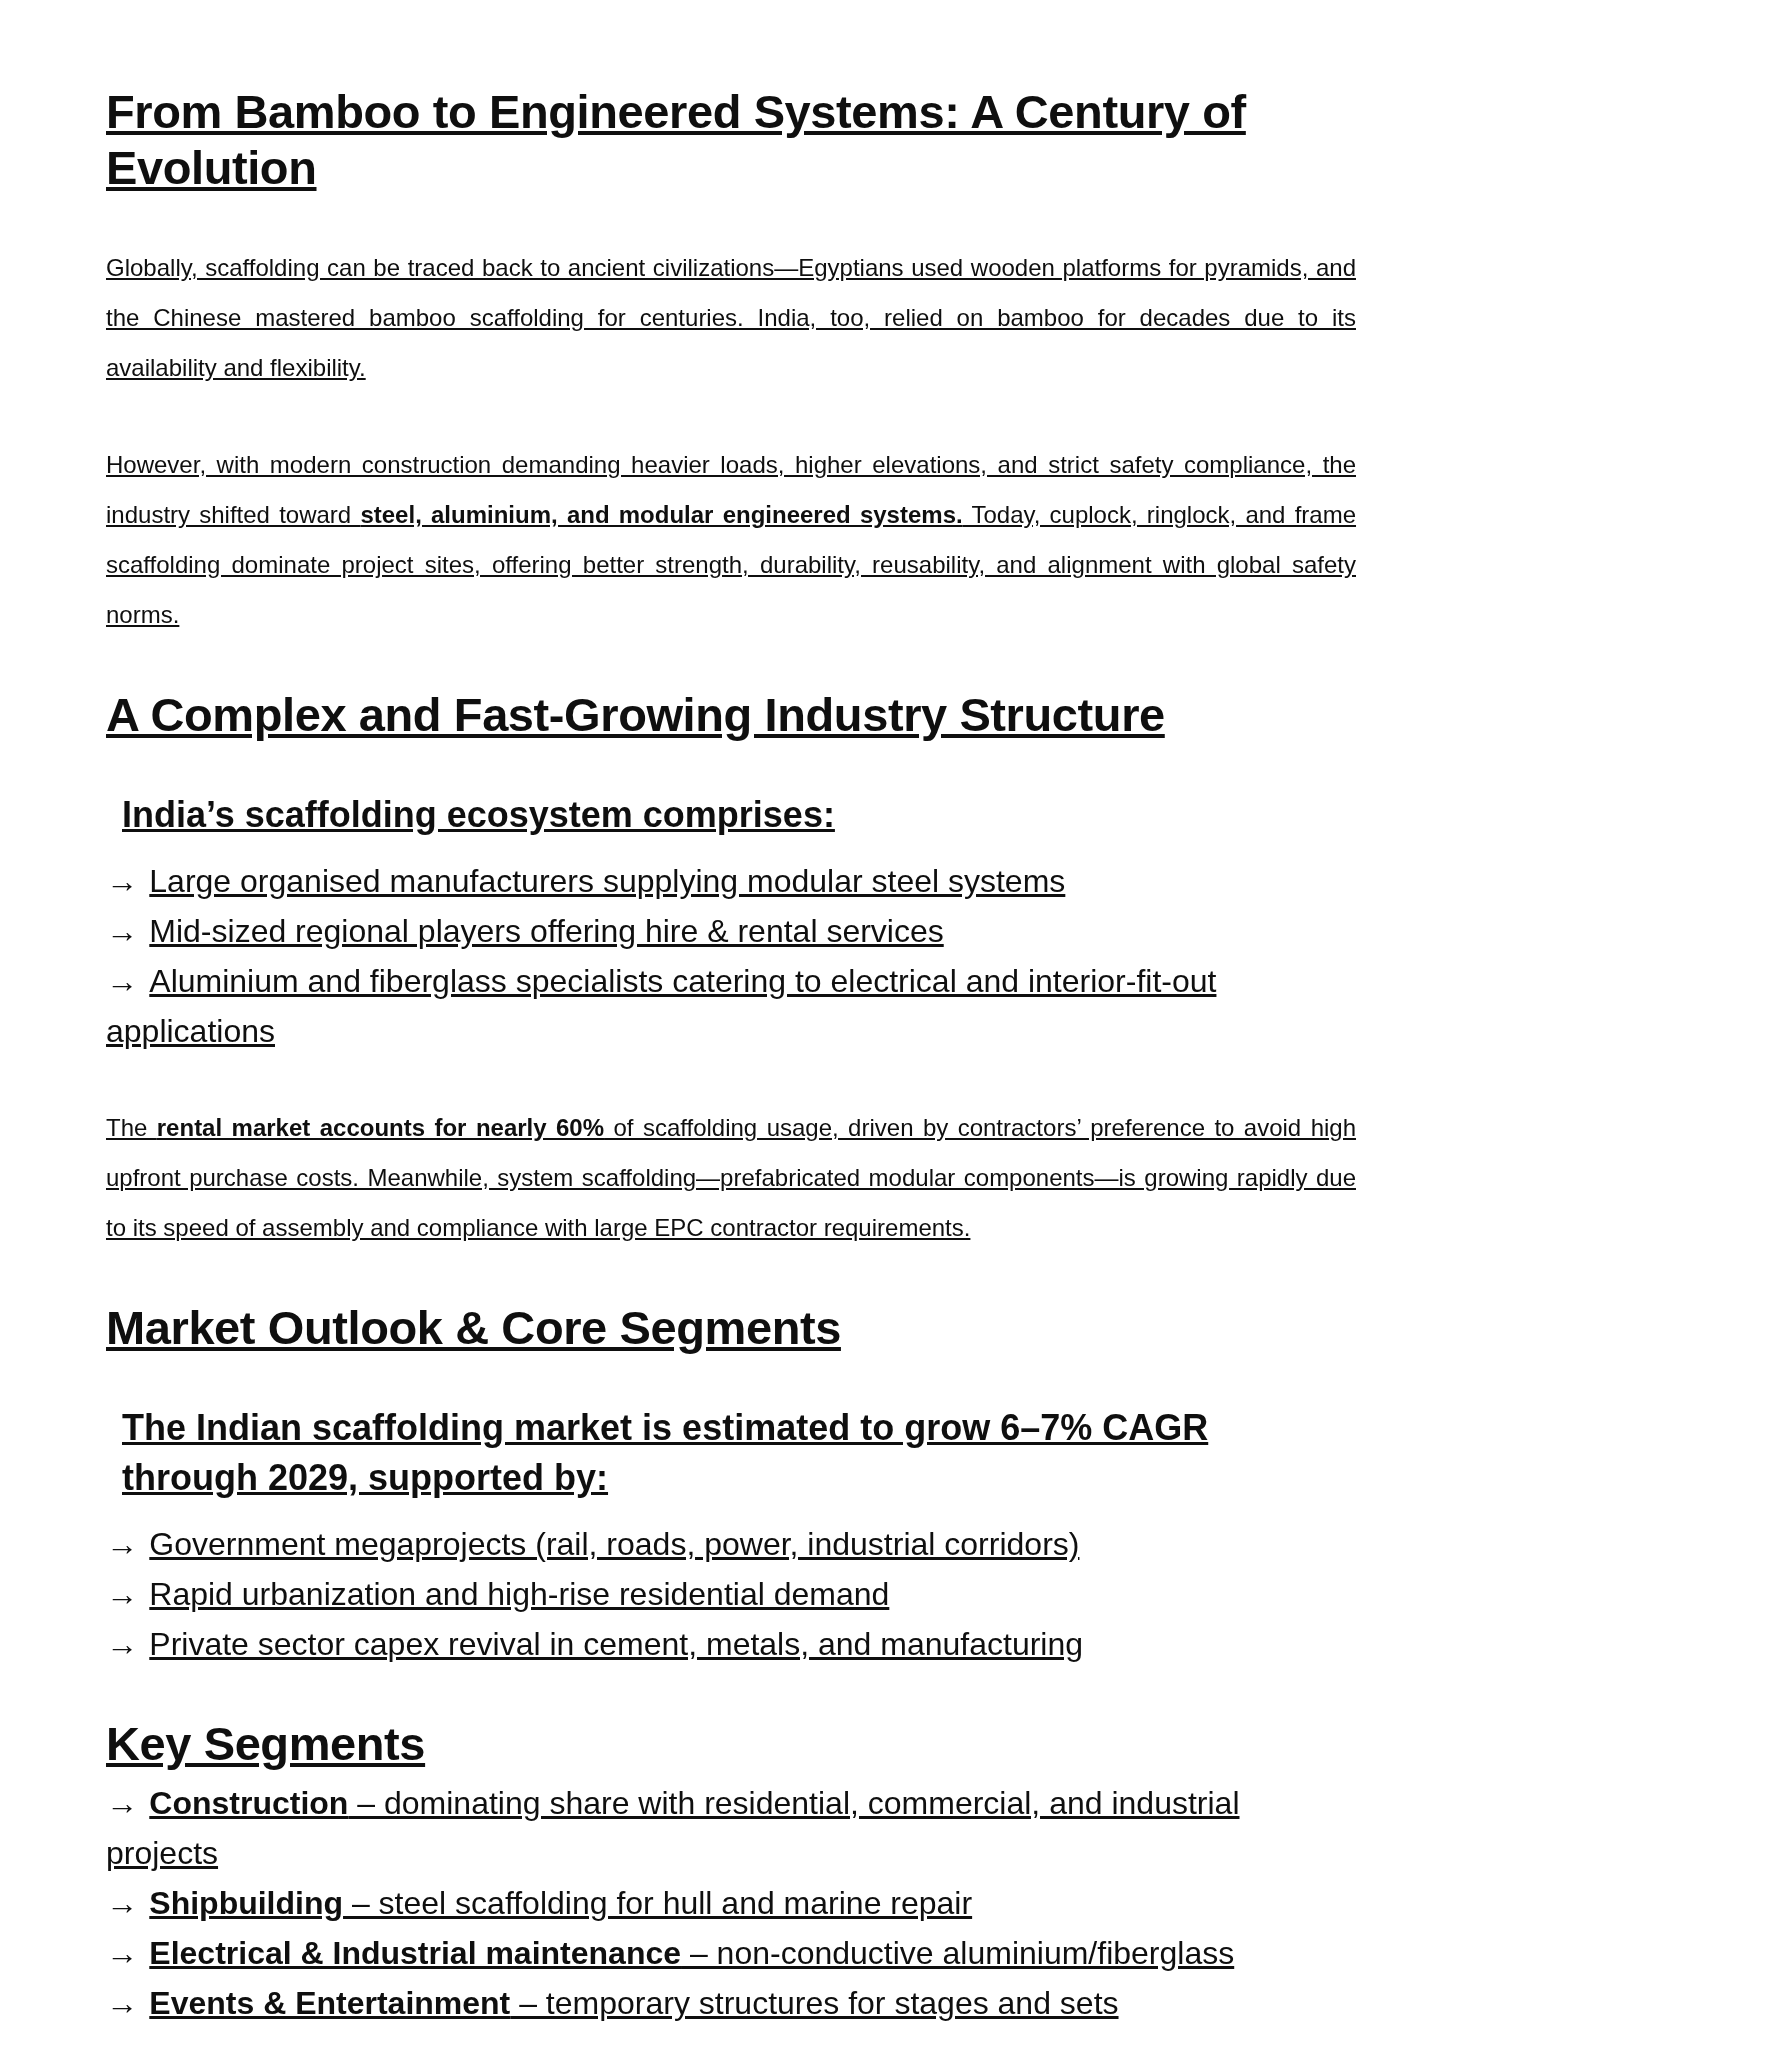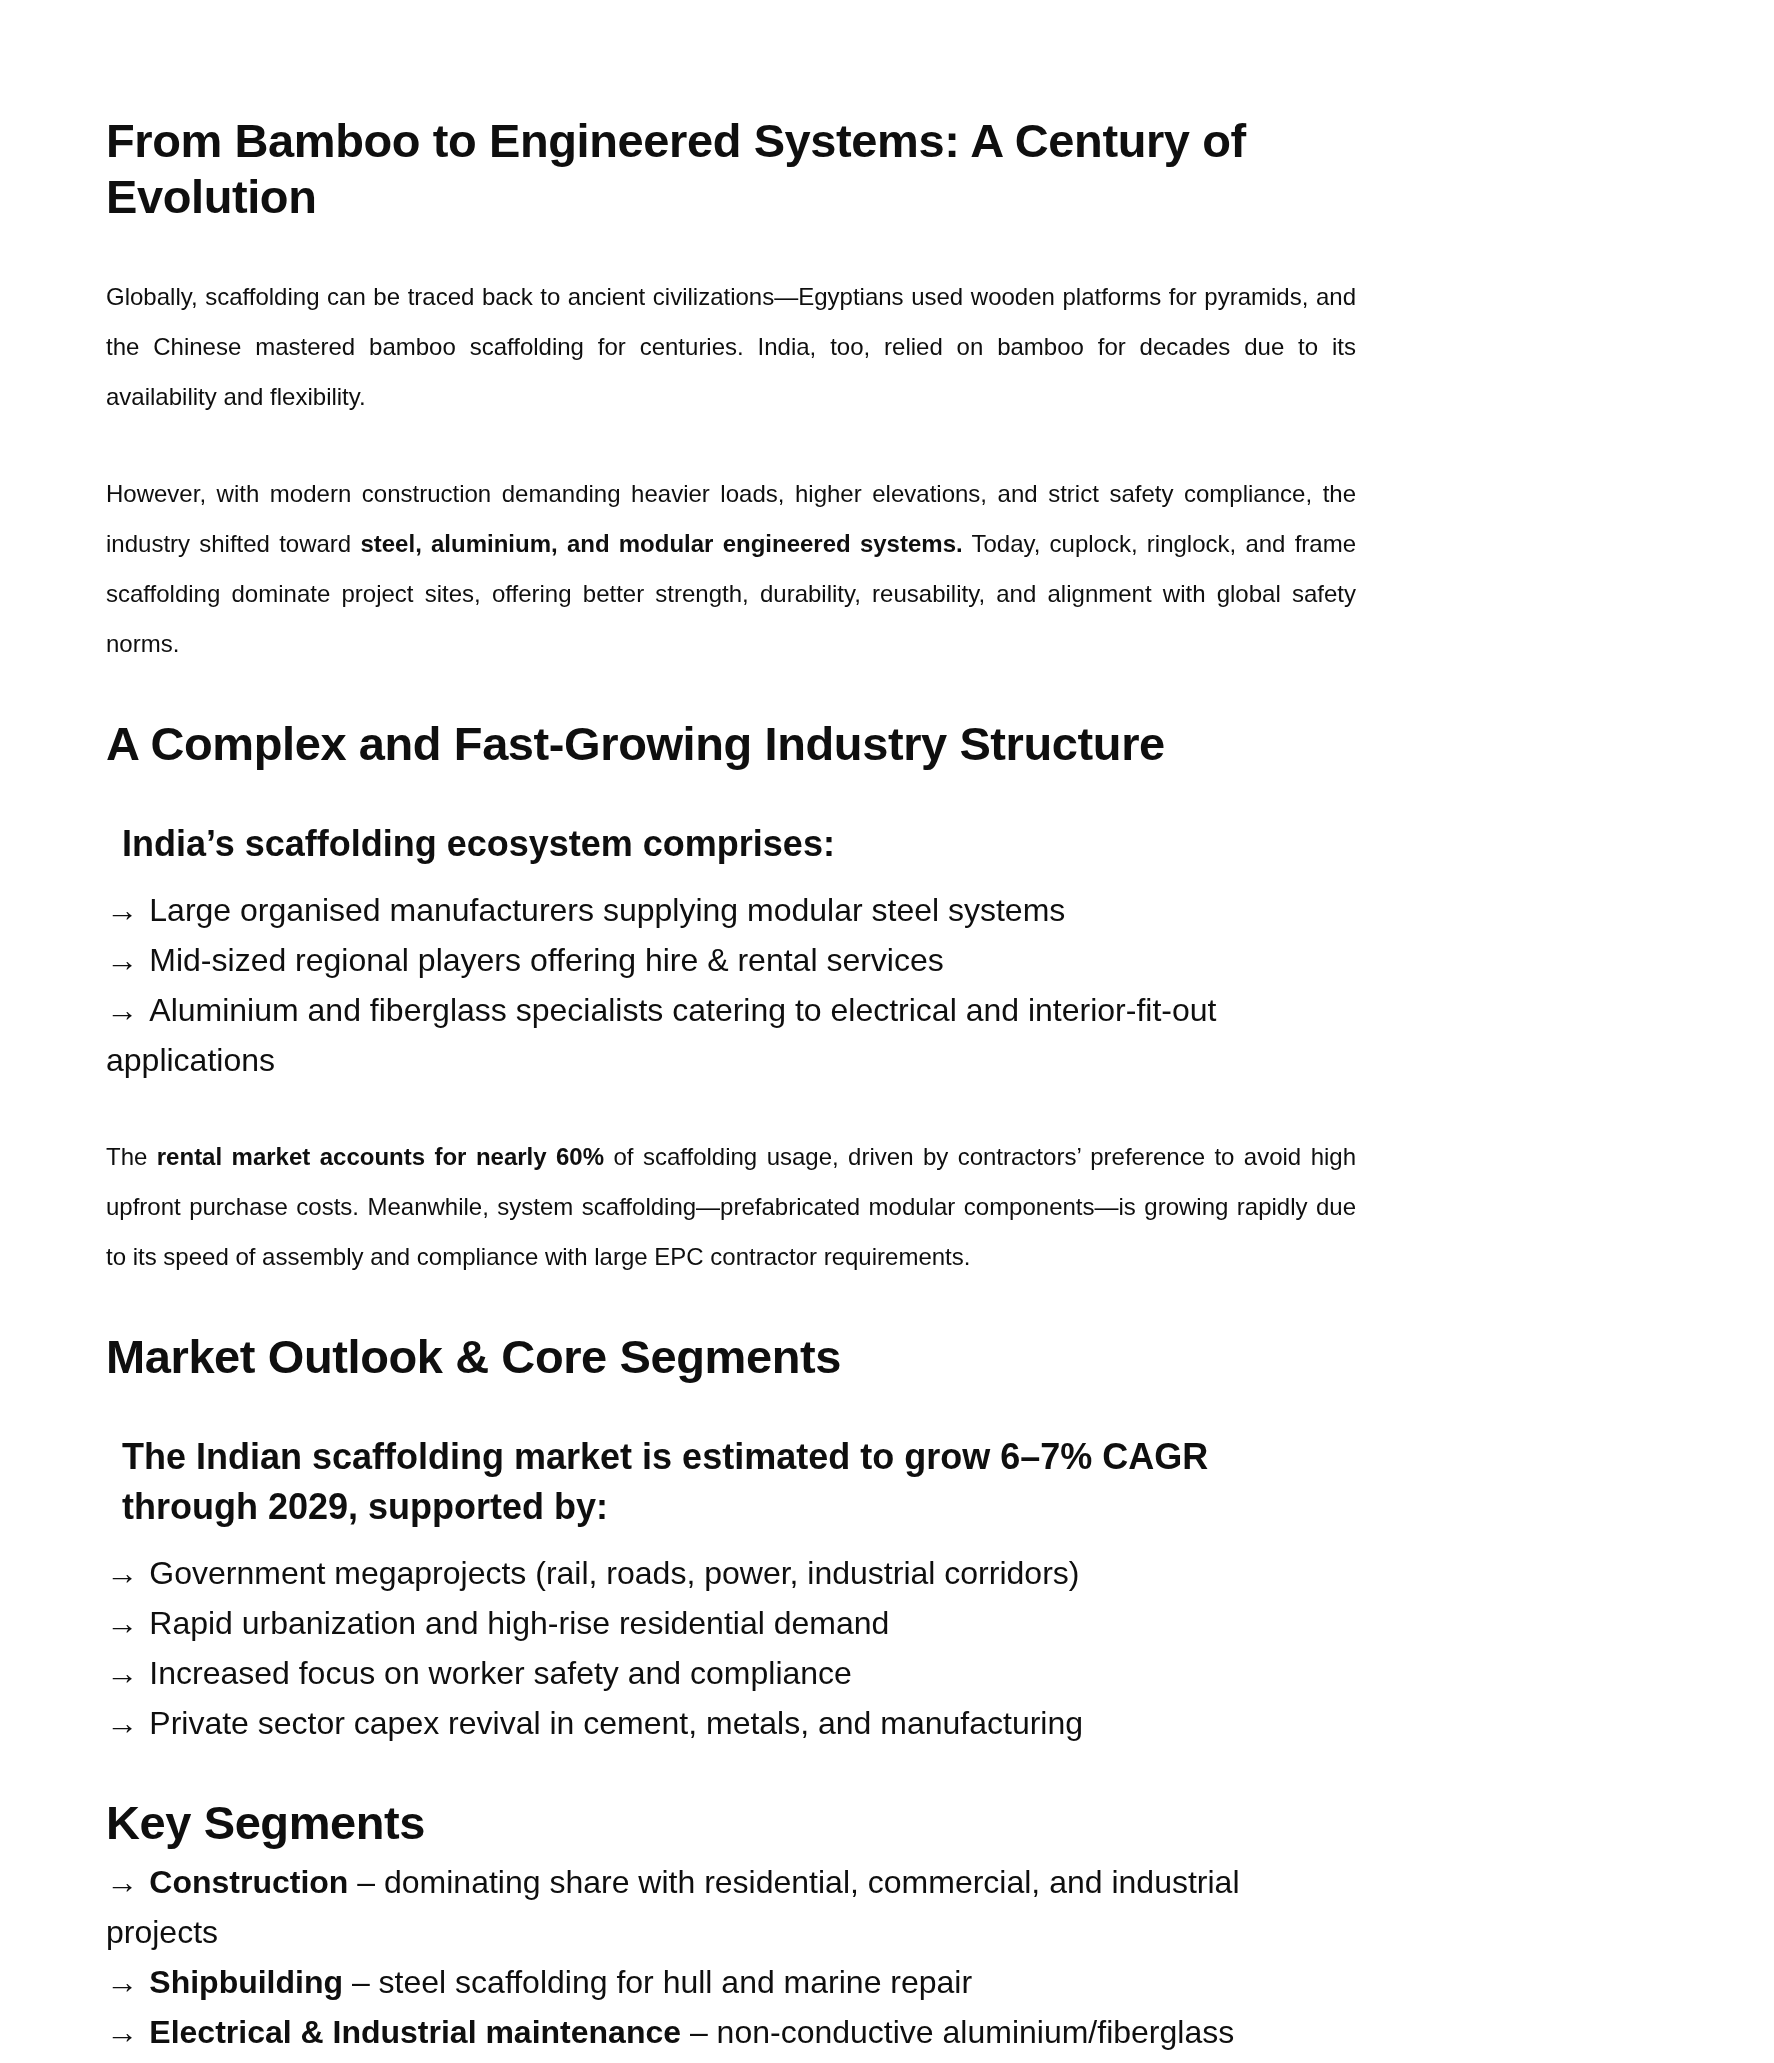--- a/index.html
+++ b/index.html
@@ -8,21 +8,22 @@
     width: 1774px;
     height: 2064px;
     background: #ffffff;
     color: #0f0f0f;
     font-family: "Liberation Sans", sans-serif;
     overflow: hidden;
   }
   .page {
     width: 1462px;
     height: 2064px;
-    padding: 113px 106px 0 106px;
+    padding: 84px 106px 0 106px;
+    text-decoration: underline;
   }
   h1, h2 {
     font-size: 47px;
     line-height: 56px;
     font-weight: 700;
     letter-spacing: -0.4px;
     margin: 0 0 47px 0;
     color: #0f0f0f;
   }
   h2.tight { margin-bottom: 6.4px; }
@@ -74,21 +75,20 @@
   </div>
 
   <p class="body"><span>The </span><strong>rental market accounts for nearly 60%</strong><span> of scaffolding usage, driven by contractors’ preference to avoid high upfront purchase costs. Meanwhile, system scaffolding—prefabricated modular components—is growing rapidly due to its speed of assembly and compliance with large EPC contractor requirements.</span></p>
 
   <h2>Market Outlook &amp; Core Segments</h2>
 
   <div class="block">
     <p class="lead">The Indian scaffolding market is estimated to grow 6–7% CAGR through 2029, supported by:</p>
     <div class="line"><span class="arrow">→</span><span>Government megaprojects (rail, roads, power, industrial corridors)</span></div>
     <div class="line"><span class="arrow">→</span><span>Rapid urbanization and high-rise residential demand</span></div>
-    <div class="line"><span class="arrow">→</span><span>Increased focus on worker safety and compliance</span></div>
     <div class="line"><span class="arrow">→</span><span>Private sector capex revival in cement, metals, and manufacturing</span></div>
   </div>
 
   <h2 class="tight">Key Segments</h2>
 
   <div class="block last">
     <div class="line"><span class="arrow">→</span><strong>Construction</strong><span> – dominating share with residential, commercial, and industrial projects</span></div>
     <div class="line"><span class="arrow">→</span><strong>Shipbuilding</strong><span> – steel scaffolding for hull and marine repair</span></div>
     <div class="line"><span class="arrow">→</span><strong>Electrical &amp; Industrial maintenance</strong><span> – non-conductive aluminium/fiberglass</span></div>
     <div class="line"><span class="arrow">→</span><strong>Events &amp; Entertainment</strong><span> – temporary structures for stages and sets</span></div>

